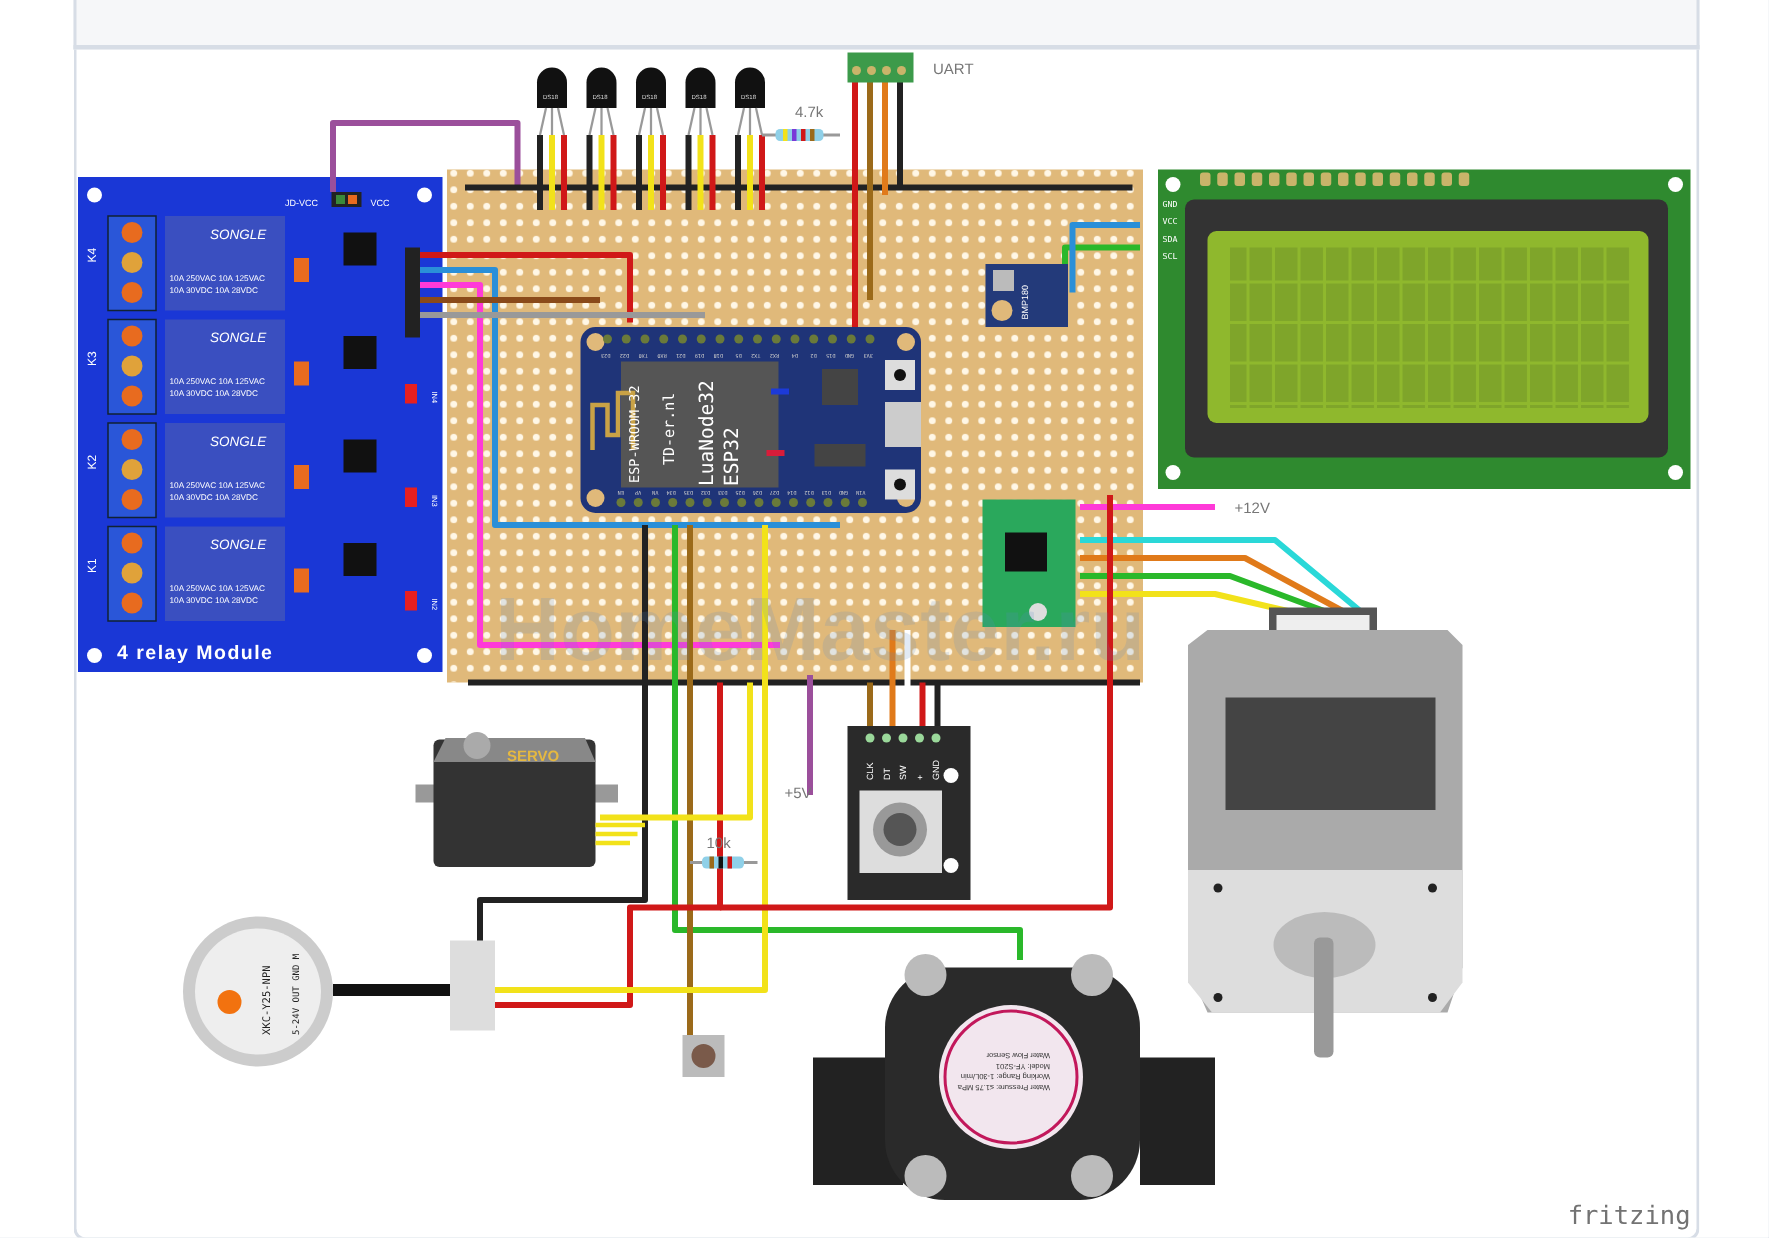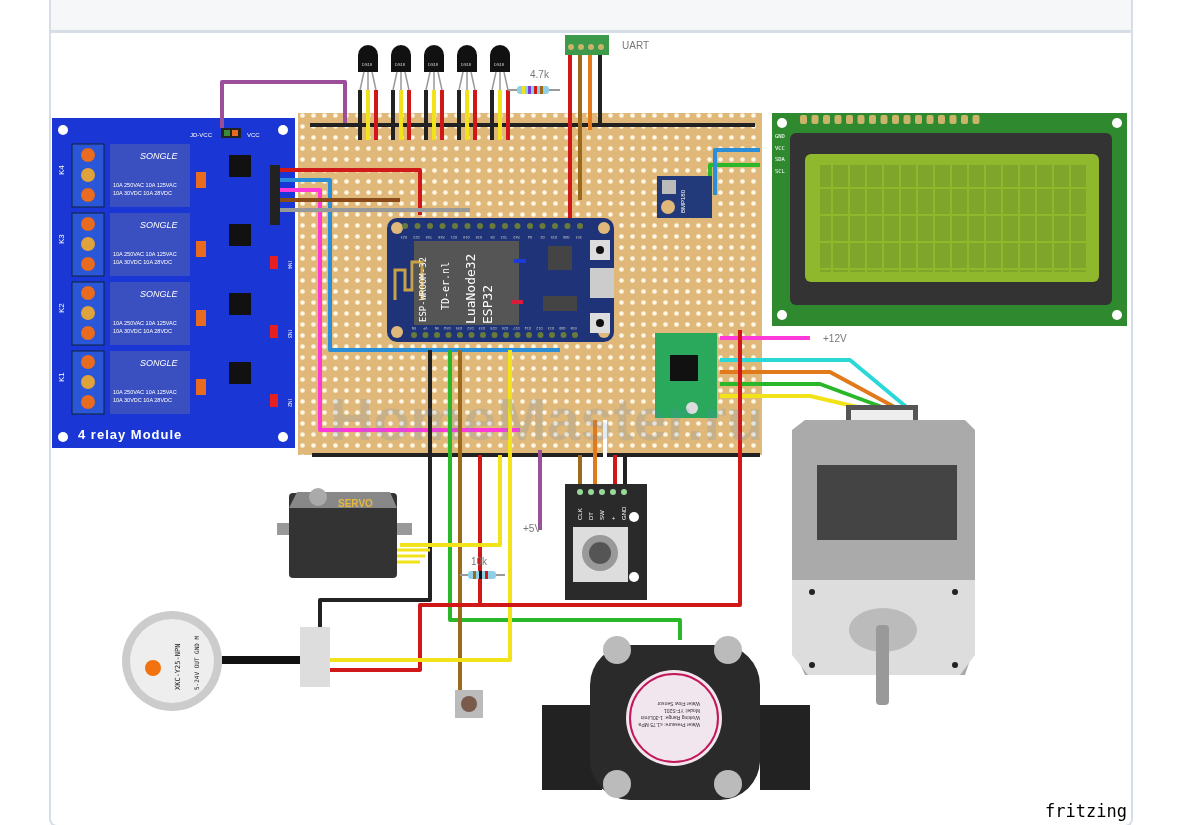--- a/index.html
+++ b/index.html
@@ -2,21 +2,21 @@
 <html><head>
 <meta charset="utf-8">
 <style>
   html, body { margin:0; padding:0; background:#ffffff; }
   body { width:1179px; height:825px; position:relative; overflow:hidden; font-family:"Liberation Sans", sans-serif; }
   .topbar { position:absolute; left:49px; top:0; width:1080px; height:30px; background:#f6f7f9; border-left:2px solid #d7dde6; border-right:2px solid #d7dde6; border-bottom:3px solid #d7dde6; }
   .frame { position:absolute; left:49px; top:33px; width:1080px; height:792px; border-left:2px solid #d7dde6; border-right:2px solid #d7dde6; border-bottom:2px solid #d7dde6; border-radius:0 0 8px 8px; }
   svg#diagram { position:absolute; left:0; top:0; }
   .lbl { font-family:"Liberation Sans", sans-serif; }
   .mono { font-family:"DejaVu Sans Mono", monospace; }
-  .fritz { position:absolute; right:52px; bottom:4px; font-family:"DejaVu Sans Mono", monospace; font-size:17px; color:#000000; }
+  .fritz { position:absolute; right:52px; bottom:4px; font-family:"DejaVu Sans Mono", monospace; font-size:17px; color:#737373; }
 </style>
 </head>
 <body>
 
 <div class="topbar"></div>
 <div class="frame"></div>
 
 <svg id="diagram" width="1179" height="825">
   <defs>
     <pattern id="holes" x="0" y="0" width="11" height="11" patternUnits="userSpaceOnUse">

